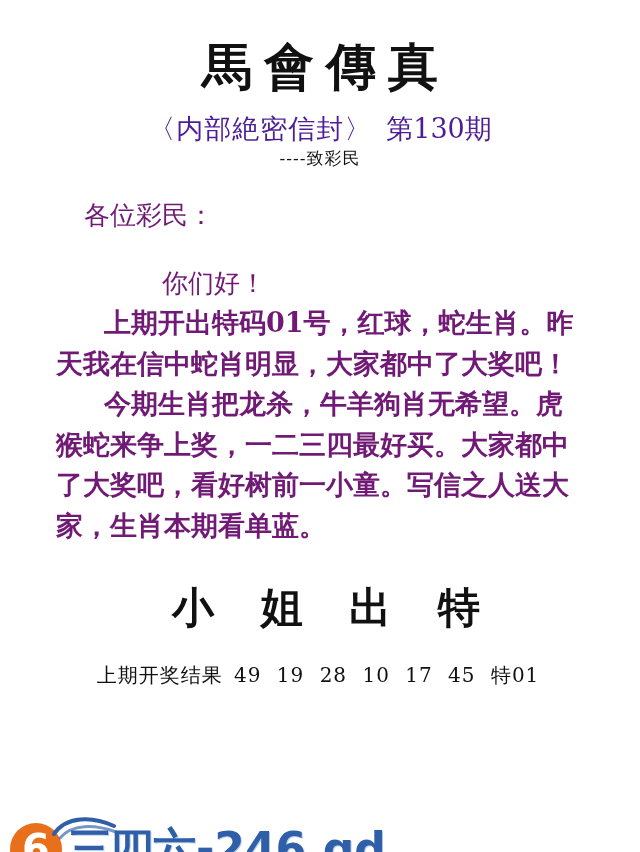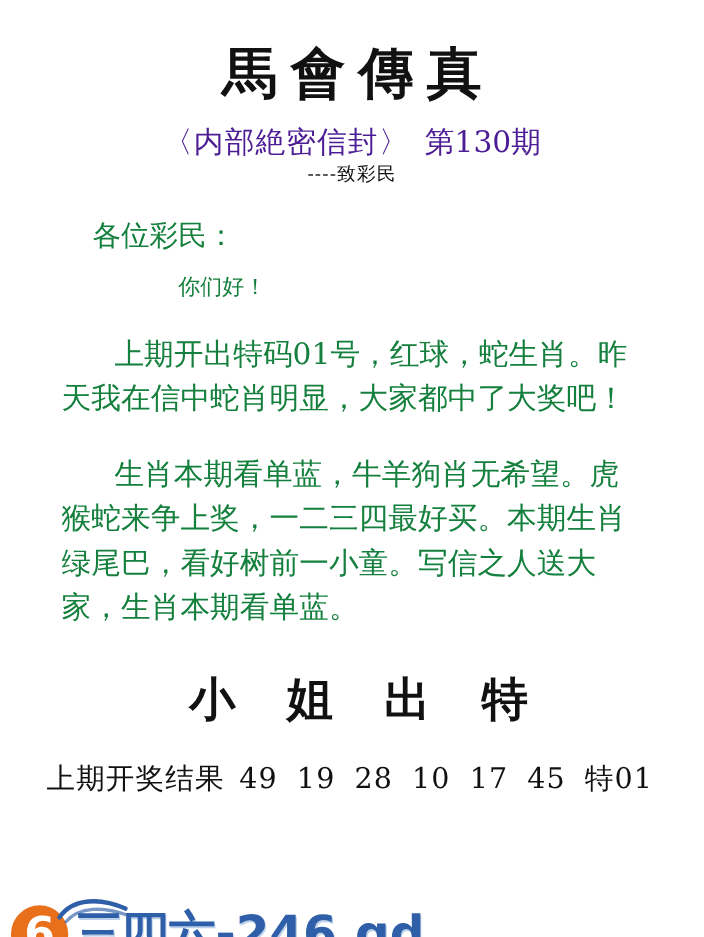--- a/index.html
+++ b/index.html
@@ -52,55 +52,56 @@
     color: #111111;
     margin-top: 0;
     letter-spacing: 1px;
   }
 
   
   .body-area {
     margin: 26px 56px 0 56px;
     font-size: 27px;
     line-height: 1.52;
-    color: #15803d;
+    color: #701a75;
     font-family: "DejaVu Serif", serif;
   }
   .salutation {
     margin-left: 28px;
     font-size: 26px;
   }
   .greeting {
     margin-left: 106px;
-    margin-top: 9px;
-    font-size: 20px;
+    margin-top: 28px;
+    font-size: 26px;
   }
   .para {
-    margin-top: 28px;
+    margin-top: 0;
     text-indent: 48px;
     font-size: 27px;
     line-height: 1.5;
+    font-weight: bold;
   }
 
   
   .slogan {
     text-align: center;
     font-weight: bold;
     font-size: 42px;
     letter-spacing: 16px;
     text-indent: 16px;
     margin-top: 34px;
     color: #111111;
     padding-left: 12px;
   }
 
   
   .results {
     text-align: center;
-    font-size: 26px;
+    font-size: 20px;
     margin-top: 26px;
     color: #111111;
     letter-spacing: 1px;
   }
   .results .num {
     margin: 0 4px;
   }
 
   
   .footer {
@@ -163,21 +164,21 @@
   <div class="title-sub">
     <span>〈内部絶密信封〉</span><span class="issue">第130期</span>
   </div>
 
   <div class="title-note">----致彩民</div>
 
   <div class="body-area">
     <div class="salutation">各位彩民：</div>
     <div class="greeting">你们好！</div>
     <div class="para">上期开出特码01号，红球，蛇生肖。昨天我在信中蛇肖明显，大家都中了大奖吧！</div>
-    <div class="para">生肖本期看单蓝，牛羊狗肖无希望。虎猴蛇来争上奖，一二三四最好买。本期生肖绿尾巴，看好树前一小童。写信之人送大家，生肖本期看单蓝。</div>
+    <div class="para">今期生肖把龙杀，牛羊狗肖无希望。虎猴蛇来争上奖，一二三四最好买。大家都中了大奖吧，看好树前一小童。写信之人送大家，生肖本期看单蓝。</div>
   </div>
 
   <div class="slogan">小 姐 出 特</div>
 
   <div class="results">
     <span>上期开奖结果</span>
     <span class="num">49</span>
     <span class="num">19</span>
     <span class="num">28</span>
     <span class="num">10</span>

